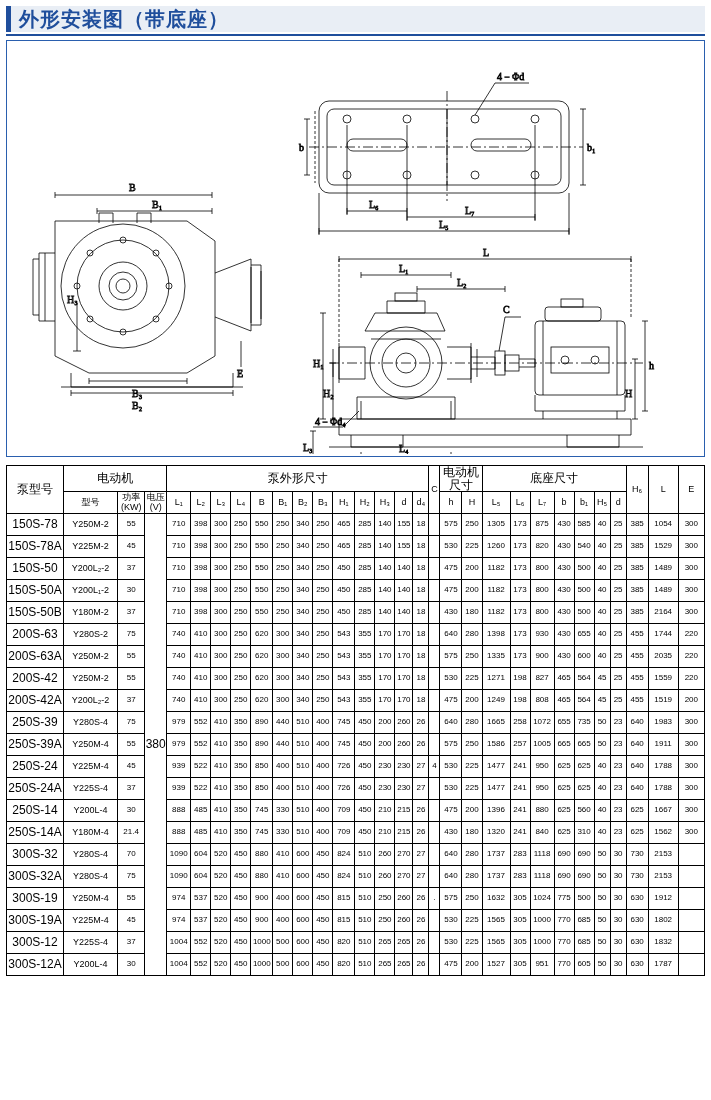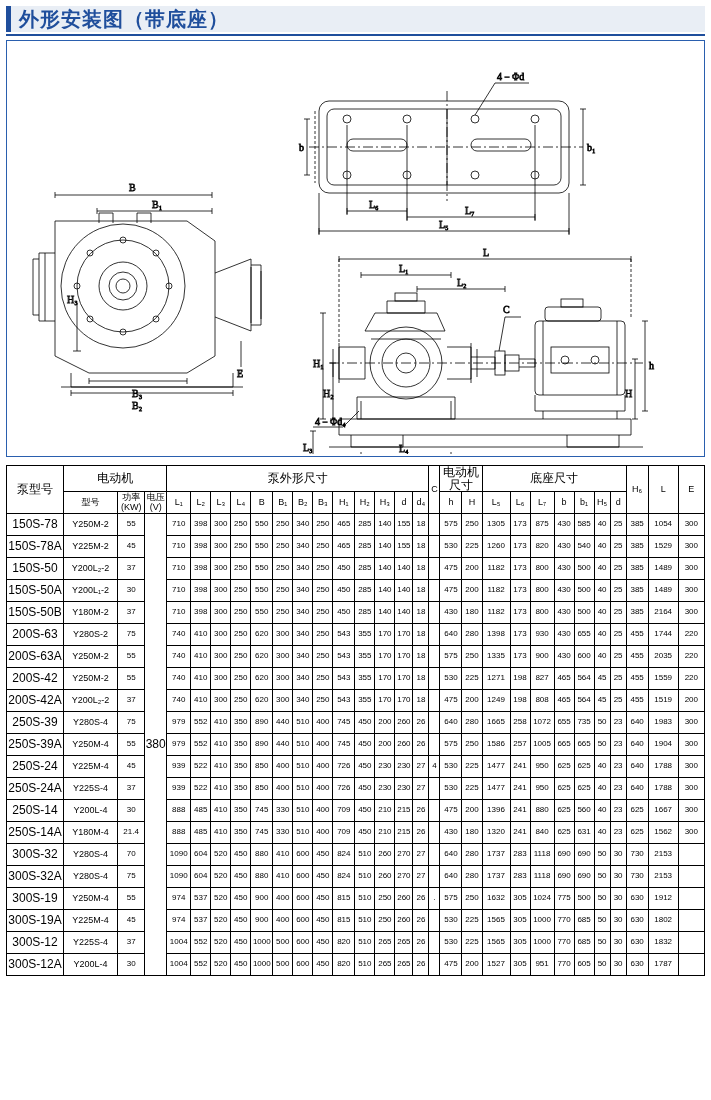--- a/index.html
+++ b/index.html
@@ -678,21 +678,21 @@
             <td>575</td>
             <td>250</td>
             <td>1586</td>
             <td>257</td>
             <td>1005</td>
             <td>665</td>
             <td>665</td>
             <td>50</td>
             <td>23</td>
             <td>640</td>
-            <td>1904</td>
+            <td>1911</td>
             <td>300</td>
           </tr>
           <tr>
             <td class="model">250S-24</td>
             <td class="mtype">Y225M-4</td>
             <td>45</td>
             <td>939</td>
             <td>522</td>
             <td>410</td>
             <td>350</td>
@@ -798,21 +798,21 @@
             <td>210</td>
             <td>215</td>
             <td>26</td>
             <td></td>
             <td>430</td>
             <td>180</td>
             <td>1320</td>
             <td>241</td>
             <td>840</td>
             <td>625</td>
-            <td>631</td>
+            <td>310</td>
             <td>40</td>
             <td>23</td>
             <td>625</td>
             <td>1562</td>
             <td>300</td>
           </tr>
           <tr>
             <td class="model">300S-32</td>
             <td class="mtype">Y280S-4</td>
             <td>70</td>

